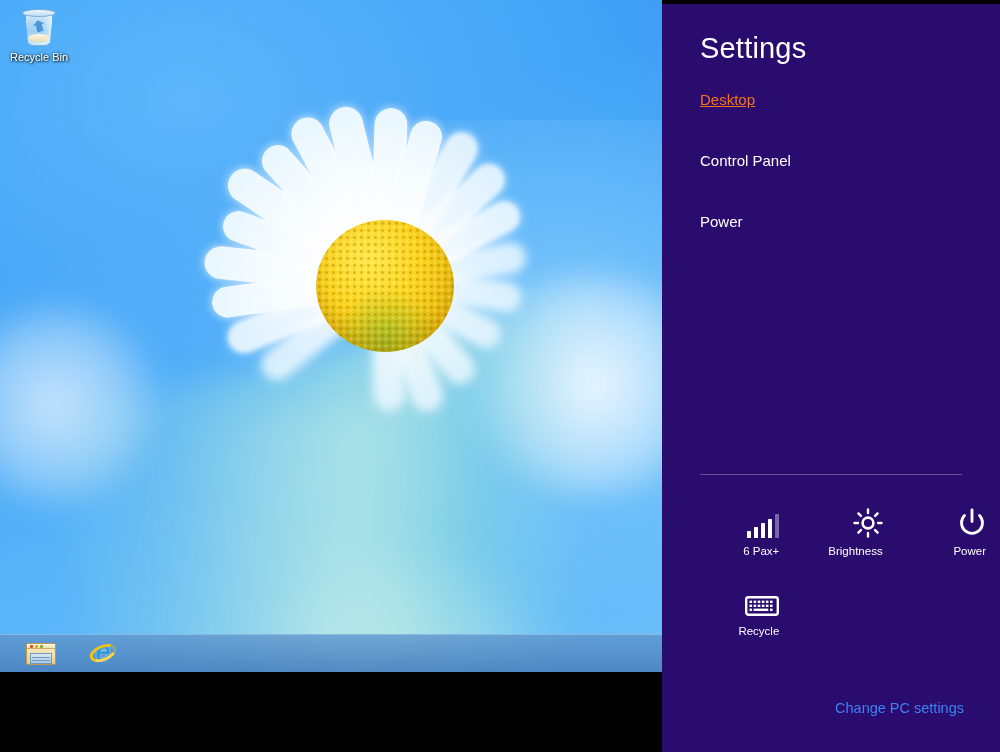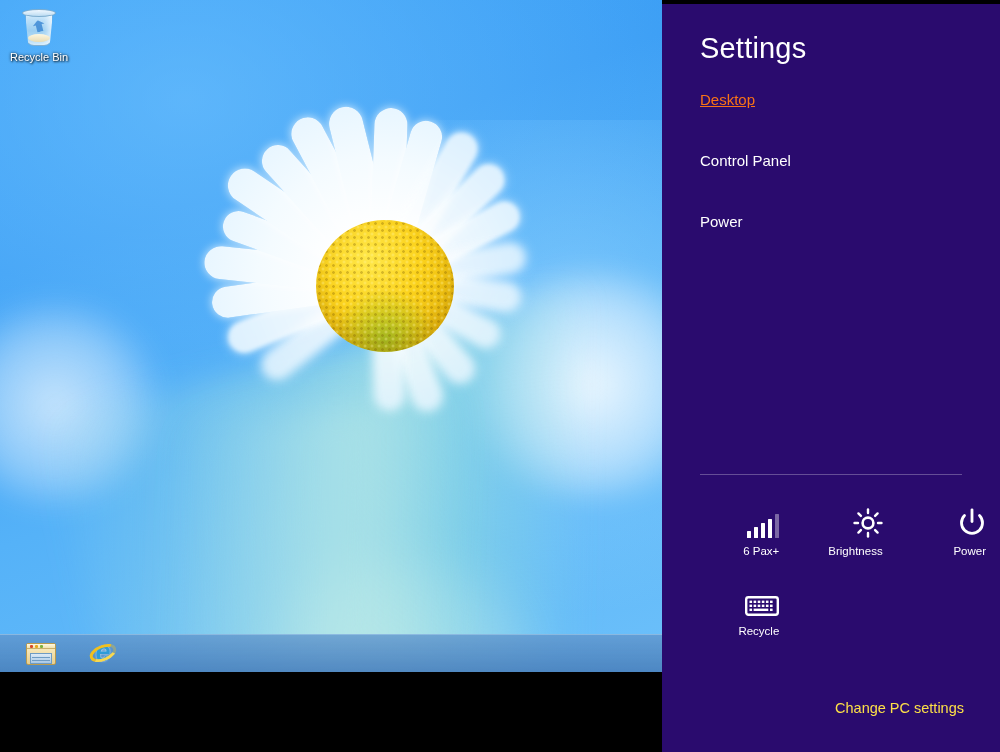--- a/index.html
+++ b/index.html
@@ -203,21 +203,21 @@
   .sig i { display:block; width:4.5px; background:#fff; border-radius:.5px; }
   .sig i:nth-child(1){ height:7px; }
   .sig i:nth-child(2){ height:11px; }
   .sig i:nth-child(3){ height:15px; }
   .sig i:nth-child(4){ height:19px; }
   .sig i:nth-child(5){ height:24px; background:rgba(255,255,255,.38); }
 
   
   #change-pc-settings {
     position:absolute; right:36px; bottom:40px;
-    font-size:14.5px; color:#fde047; cursor:default;margin-left:44px;
+    font-size:14.5px; color:#3b82f6; cursor:default;margin-left:44px;
   }
 </style>
 </head>
 <body>
 
 <div id="screen">
 
   <div id="desktop">
     <div class="sky-glow"></div>
     <div class="sky-glow2"></div>

